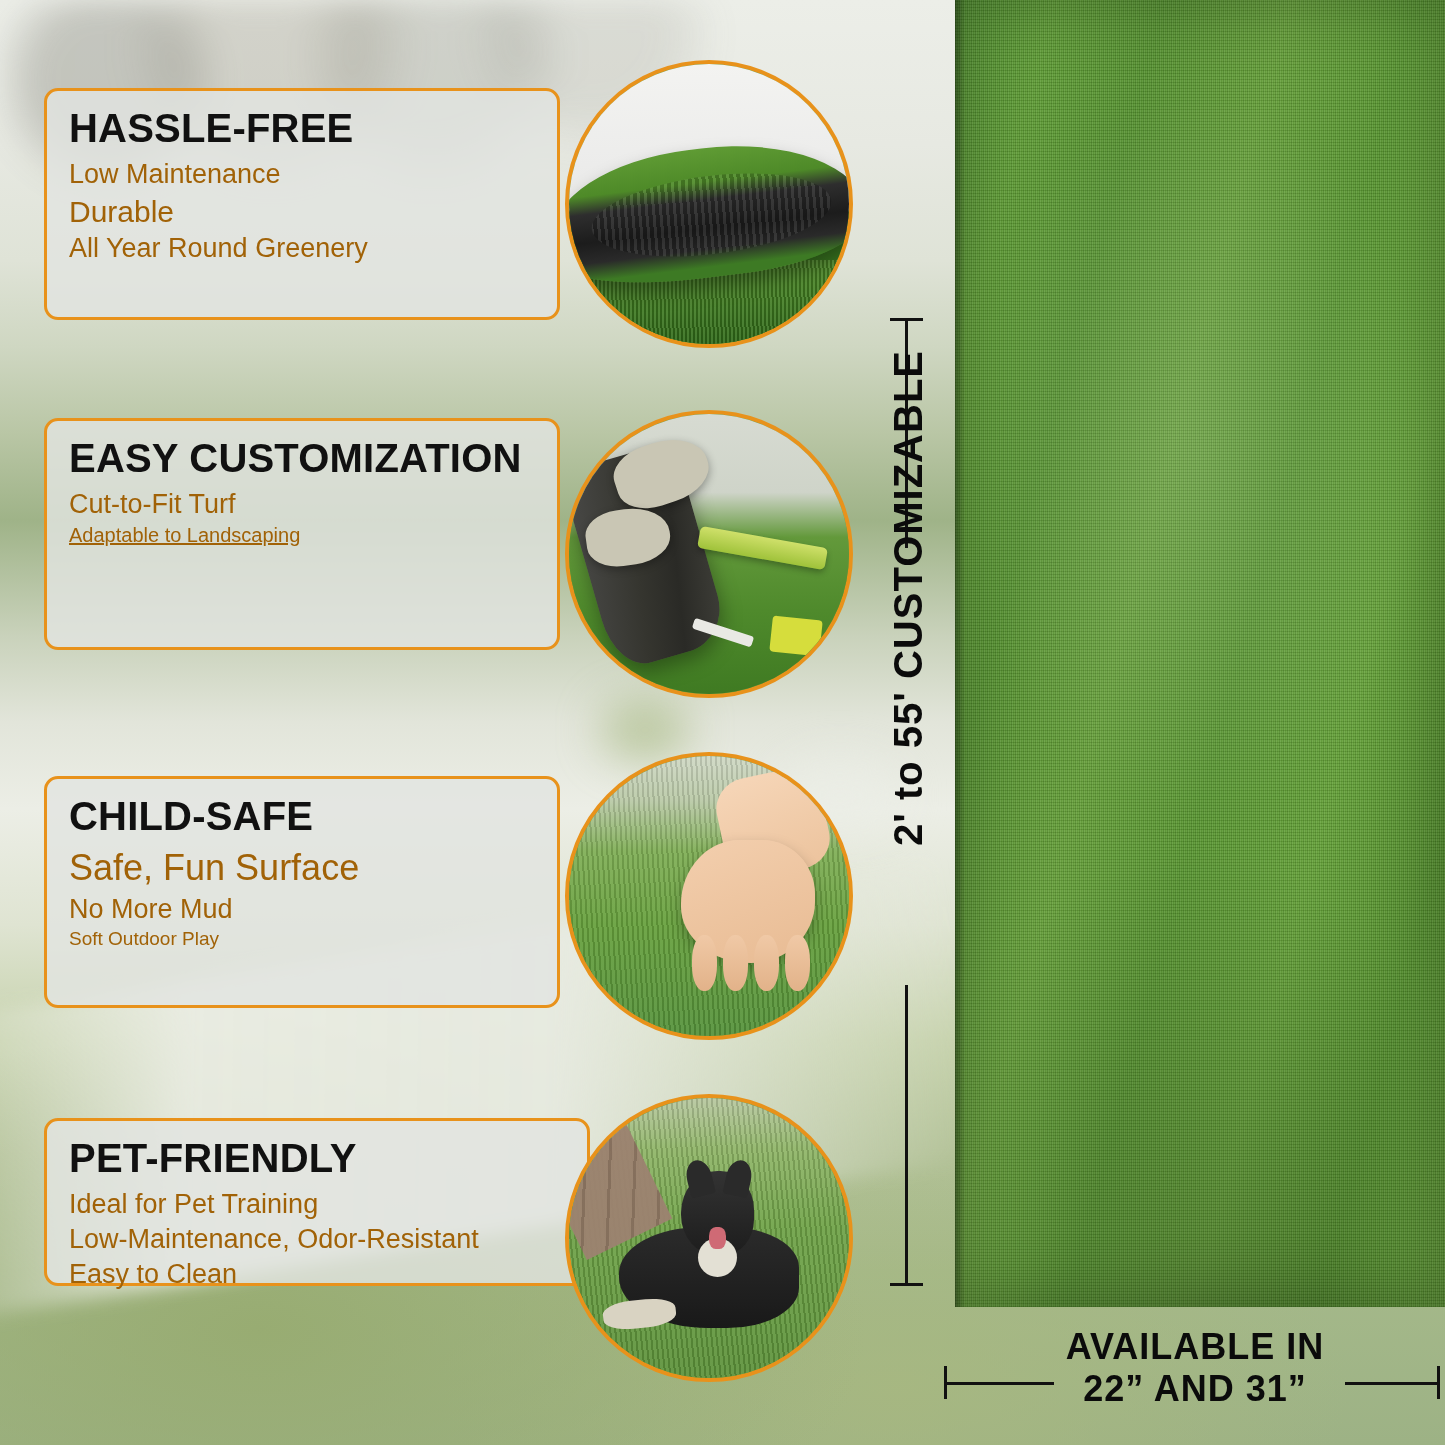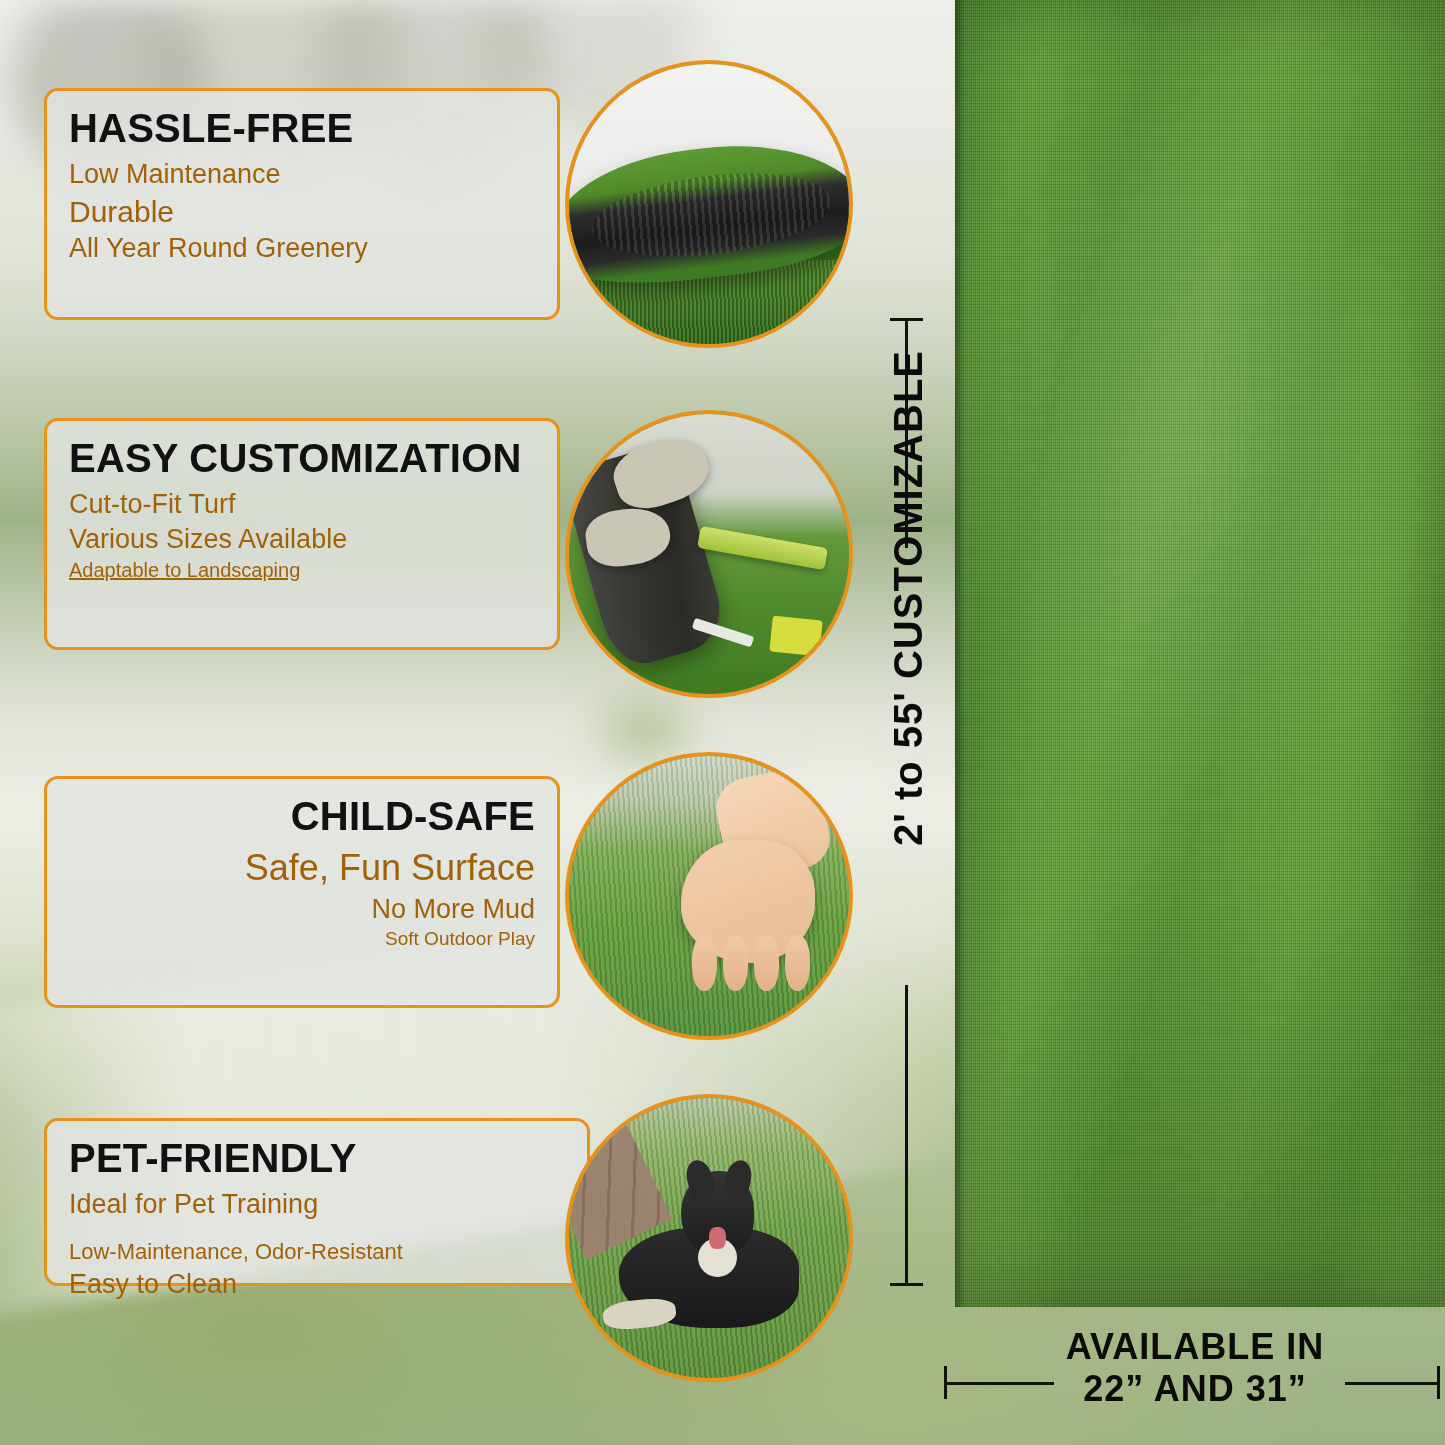--- a/index.html
+++ b/index.html
@@ -373,56 +373,55 @@
     <div class="inner">
       <div class="turfbase"></div>
       <div class="roll"></div>
       <div class="rollstripes"></div>
     </div>
   </div>
 
   <div class="card" style="left:44px; top:418px; width:516px; height:232px;">
     <div class="title" style="font-size:40px;">EASY CUSTOMIZATION</div>
     <div class="line" style="font-size:27px;">Cut-to-Fit Turf</div>
-    <div class="line" style="font-size:27px;">Various Sizes Available</div>
     <div class="line" style="font-size:20px;text-decoration:underline;">Adaptable to Landscaping</div>
   </div>
   <div class="circle-photo p2" style="left:565px; top:410px; width:288px; height:288px;">
     <div class="inner">
       <div class="roll2"></div>
       <div class="level"></div>
       <div class="tape"></div>
       <div class="knife"></div>
       <div class="glove g1"></div>
       <div class="glove g2"></div>
     </div>
   </div>
 
-  <div class="card" style="left:44px; top:776px; width:516px; height:232px;text-align:right;">
+  <div class="card" style="left:44px; top:776px; width:516px; height:232px;">
     <div class="title" style="font-size:40px;">CHILD-SAFE</div>
     <div class="line" style="font-size:36px;">Safe, Fun Surface</div>
     <div class="line" style="font-size:27px;">No More Mud</div>
     <div class="line" style="font-size:19px;">Soft Outdoor Play</div>
   </div>
   <div class="circle-photo p3" style="left:565px; top:752px; width:288px; height:288px;">
     <div class="inner">
       <div class="grass"></div>
       <div class="arm"></div>
       <div class="hand"></div>
       <div class="finger" style="right:14%;"></div>
       <div class="finger" style="right:25%;"></div>
       <div class="finger" style="right:36%;"></div>
       <div class="finger" style="right:47%;"></div>
     </div>
   </div>
 
   <div class="card" style="left:44px; top:1118px; width:546px; height:168px;">
     <div class="title" style="font-size:40px;">PET-FRIENDLY</div>
     <div class="line" style="font-size:27px;">Ideal for Pet Training</div>
-    <div class="line" style="font-size:22px;margin-top:16px;">Low-Maintenance, Odor-Resistant</div>
+    <div class="line" style="font-size:27px;">Low-Maintenance, Odor-Resistant</div>
     <div class="line" style="font-size:27px;">Easy to Clean</div>
   </div>
   <div class="circle-photo p4" style="left:565px; top:1094px; width:288px; height:288px;">
     <div class="inner">
       <div class="grass"></div>
       <div class="pavers"></div>
       <div class="dog-body"></div>
       <div class="dog-head"></div>
       <div class="dog-ear" style="left:42%; top:22%; transform:rotate(-14deg);"></div>
       <div class="dog-ear" style="left:56%; top:22%; transform:rotate(12deg);"></div>

